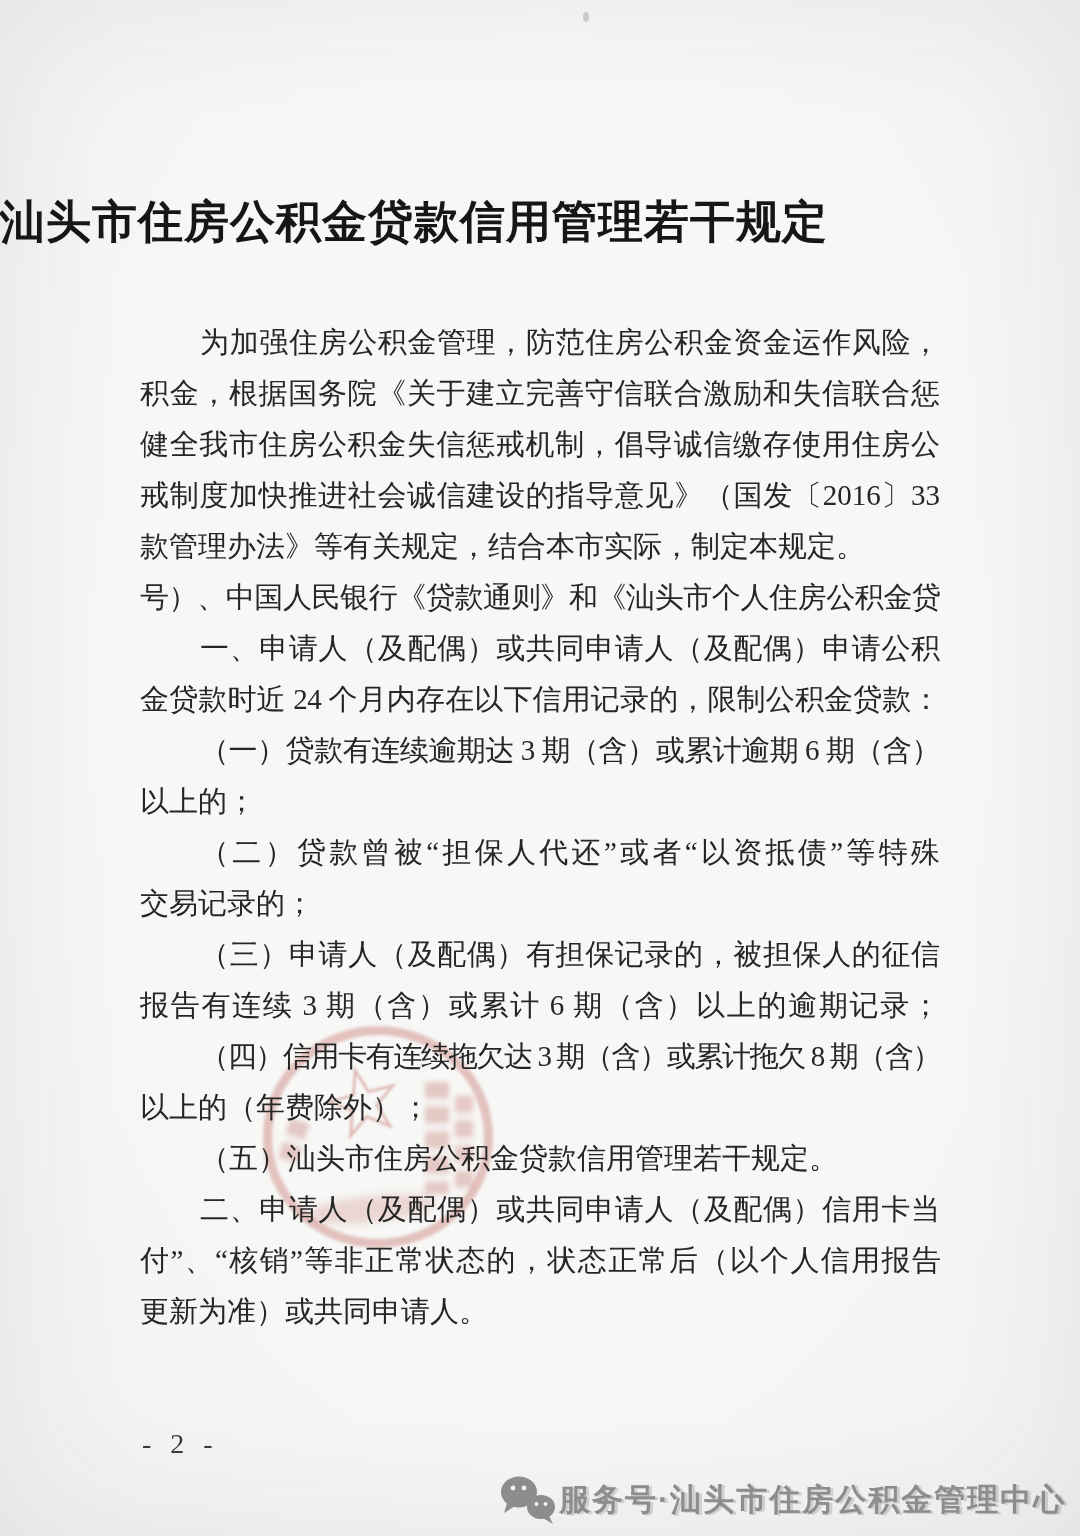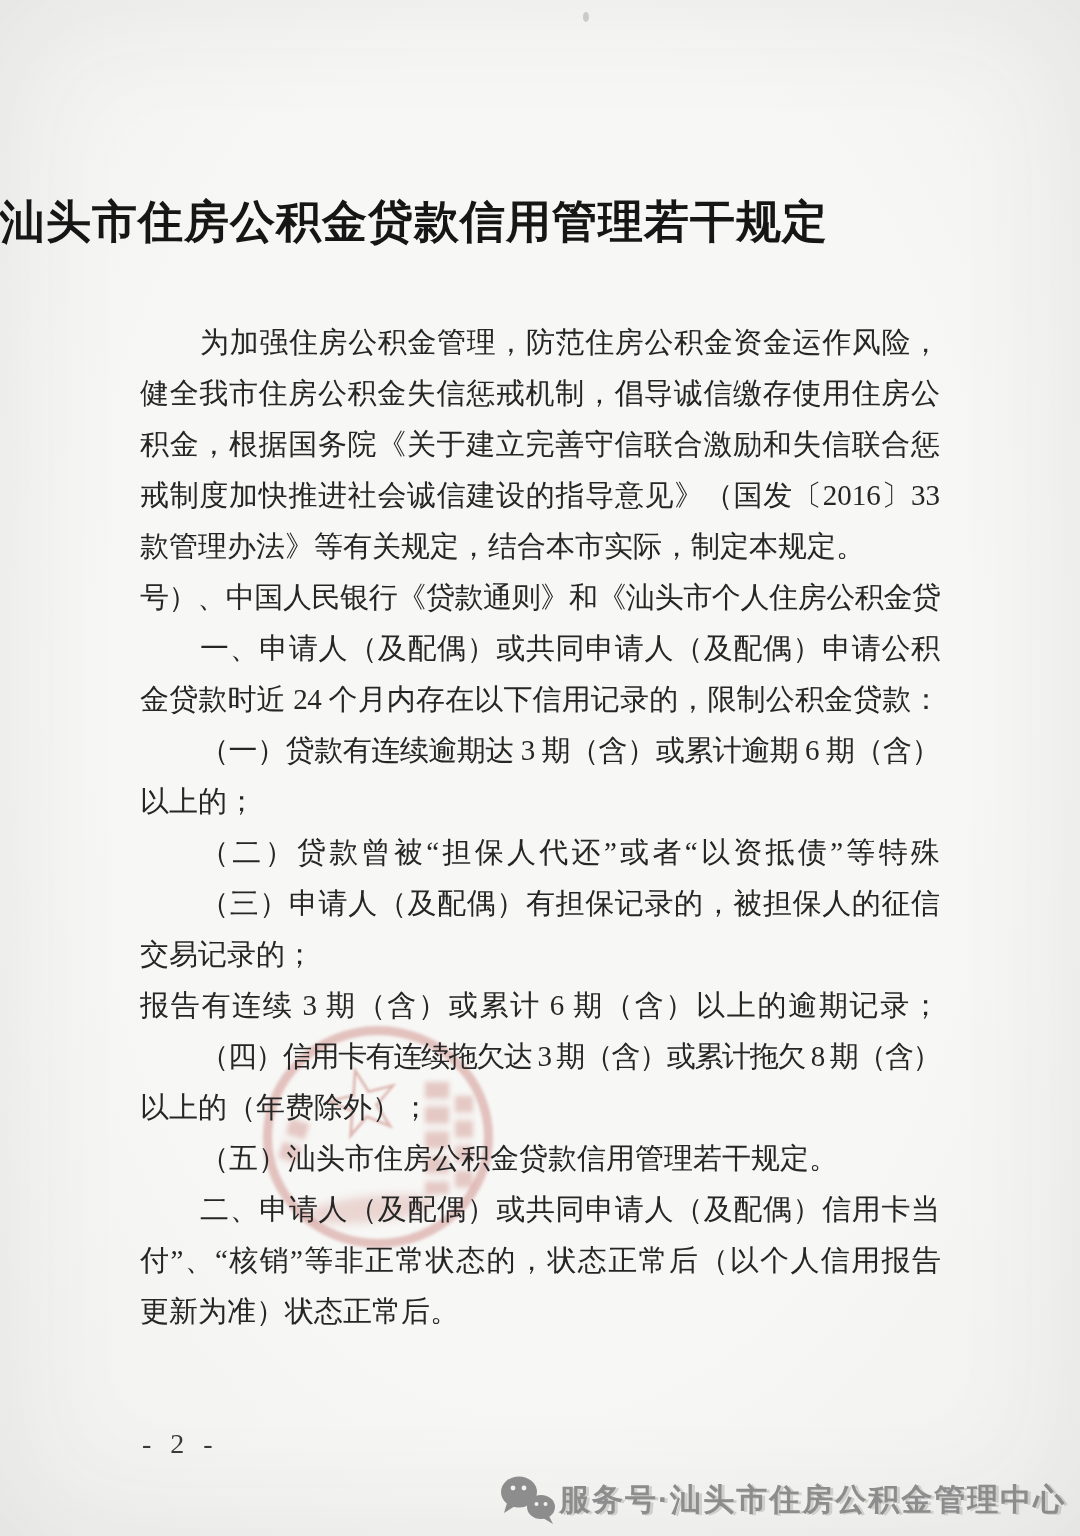--- a/index.html
+++ b/index.html
@@ -125,39 +125,39 @@
     <div class="stamp-col c2"></div>
     <div class="stamp-col c3"></div>
     <div class="stamp-arc"></div>
   </div>
 
   <div class="body-layer">
     <div class="doc-title">汕头市住房公积金贷款信用管理若干规定</div>
 
     <div class="body-text">
       <div class="line indent fill">为加强住房公积金管理，防范住房公积金资金运作风险，</div>
+      <div class="line fill">积金，根据国务院《关于建立完善守信联合激励和失信联合惩</div>
       <div class="line fill">健全我市住房公积金失信惩戒机制，倡导诚信缴存使用住房公</div>
-      <div class="line fill">积金，根据国务院《关于建立完善守信联合激励和失信联合惩</div>
       <div class="line fill">戒制度加快推进社会诚信建设的指导意见》（国发〔2016〕33</div>
       <div class="line">款管理办法》等有关规定，结合本市实际，制定本规定。</div>
       <div class="line fill ls-1">号）、中国人民银行《贷款通则》和《汕头市个人住房公积金贷</div>
       <div class="line indent fill">一、申请人（及配偶）或共同申请人（及配偶）申请公积</div>
       <div class="line fill ls-05">金贷款时近 24 个月内存在以下信用记录的，限制公积金贷款：</div>
       <div class="line indent fill ls-05">（一）贷款有连续逾期达 3 期（含）或累计逾期 6 期（含）</div>
       <div class="line">以上的；</div>
       <div class="line indent fill">（二）贷款曾被“担保人代还”或者“以资抵债”等特殊</div>
+      <div class="line">交易记录的；</div>
       <div class="line indent fill">（三）申请人（及配偶）有担保记录的，被担保人的征信</div>
-      <div class="line">交易记录的；</div>
       <div class="line fill">报告有连续 3 期（含）或累计 6 期（含）以上的逾期记录；</div>
       <div class="line indent fill ls-15">（四）信用卡有连续拖欠达 3 期（含）或累计拖欠 8 期（含）</div>
       <div class="line">以上的（年费除外）；</div>
       <div class="line indent">（五）汕头市住房公积金贷款信用管理若干规定。</div>
       <div class="line indent fill">二、申请人（及配偶）或共同申请人（及配偶）信用卡当</div>
       <div class="line fill ls-1">付”、“核销”等非正常状态的，状态正常后（以个人信用报告</div>
-      <div class="line">更新为准）状态正常后。</div>
+      <div class="line">更新为准）或共同申请人。</div>
     </div>
   </div>
 
   <div class="page-number">- 2 -</div>
 
   <div class="footer-mark">
     <svg class="wm-icon" viewBox="0 0 62 52" xmlns="http://www.w3.org/2000/svg">
       <g fill="#8f8f8f">
         <ellipse cx="22" cy="18" rx="18" ry="15.5"></ellipse>
         <path d="M10 29 L7 39 L18 32 Z"></path>

